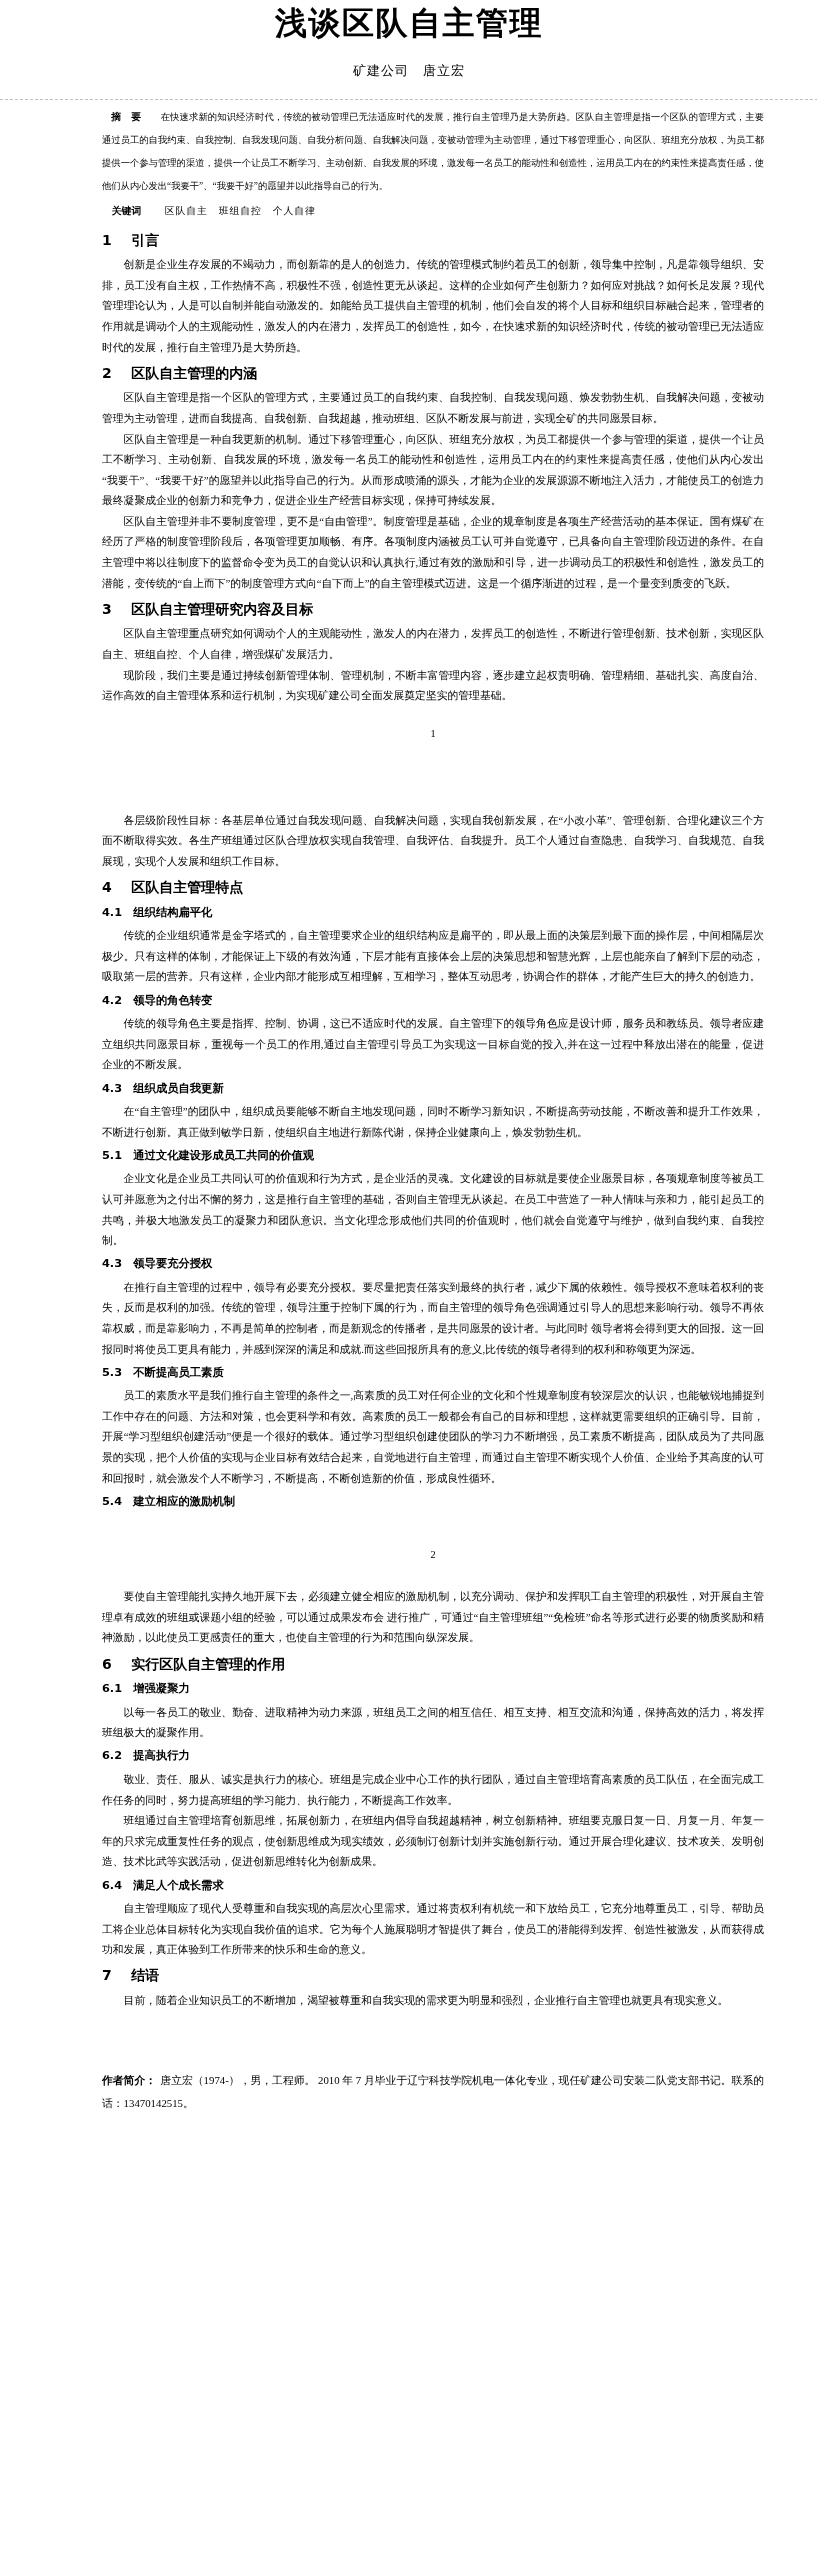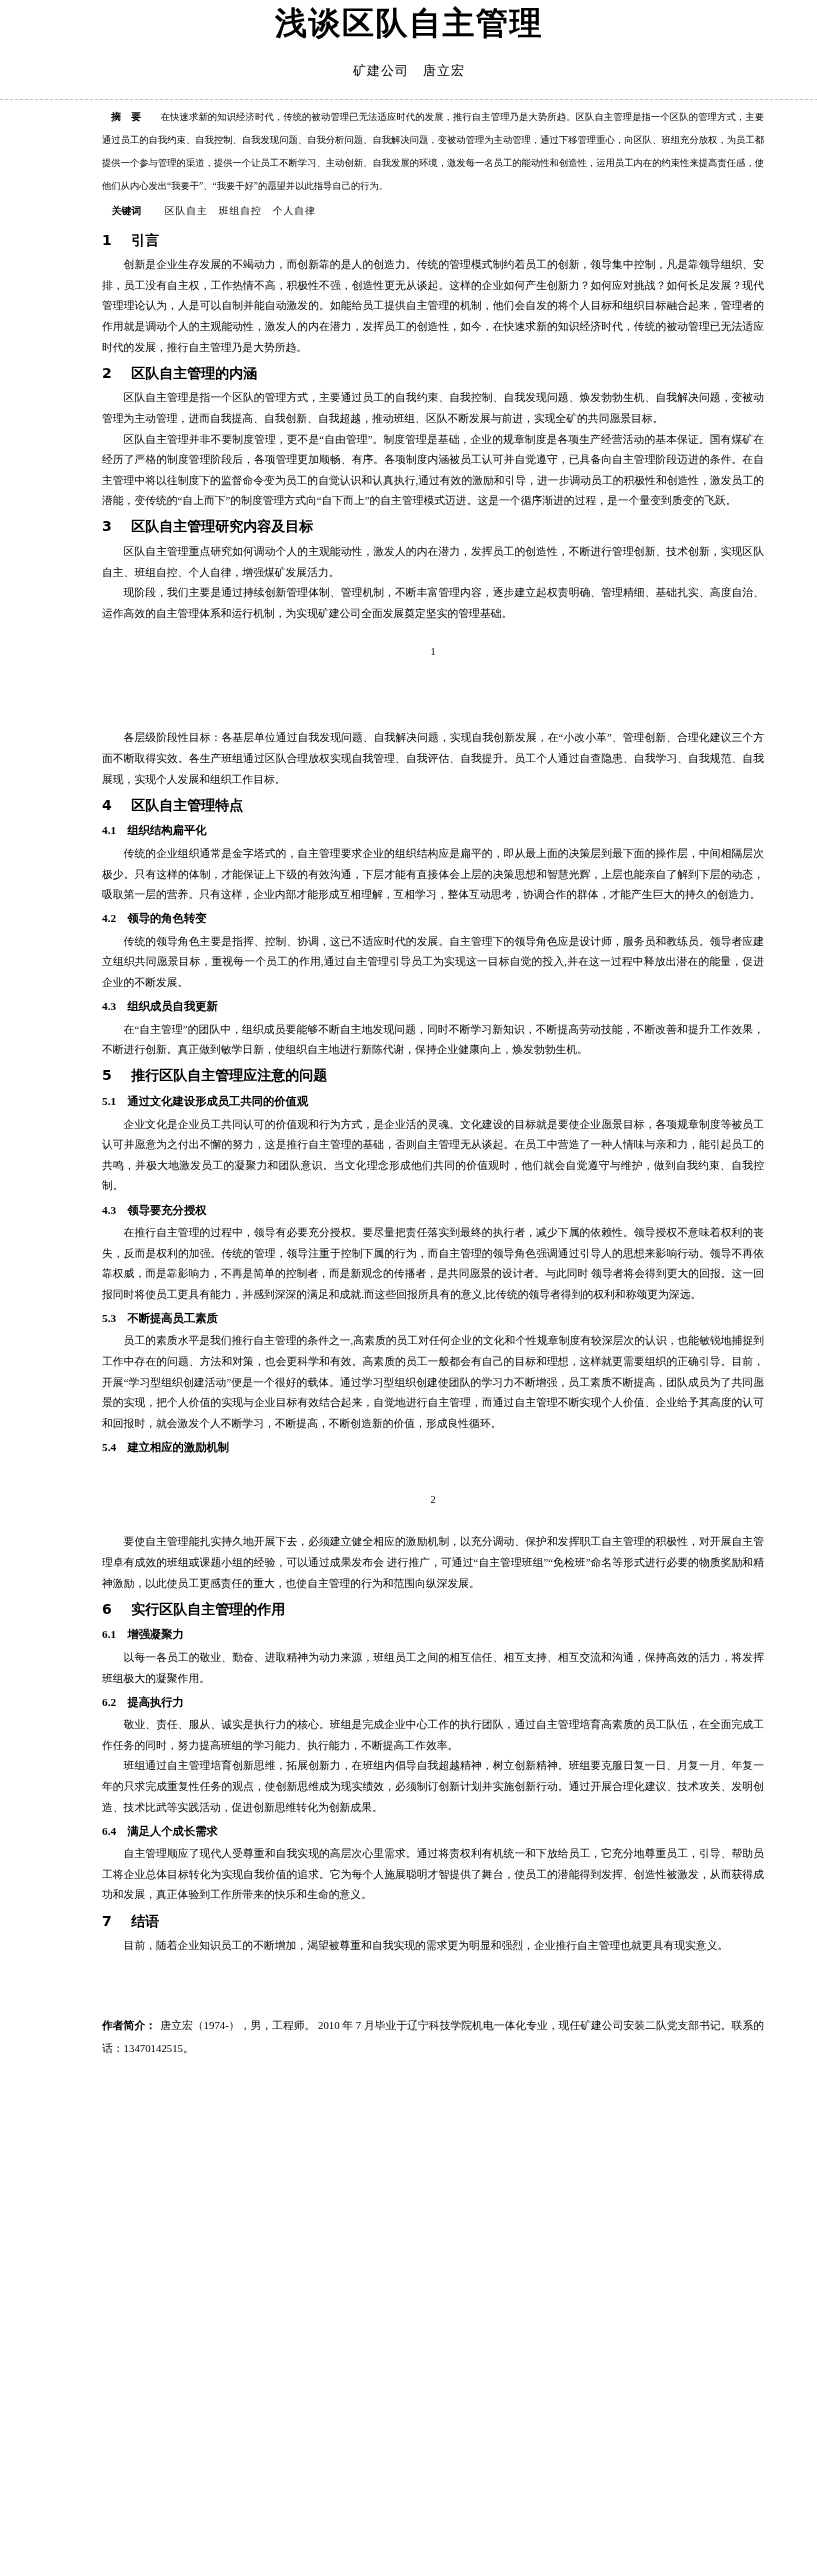--- a/index.html
+++ b/index.html
@@ -68,21 +68,20 @@
   }
   .head.h1 {
     font-size: 14px;
     line-height: 24px;
     margin: 3.6px 0 2.6px 0;
   }
   .head.h2 {
     font-size: 11.3px;
     line-height: 22px;
     margin: 2.6px 0 1.5px 0;
-    font-family: Liberation Serif, serif;
   }
   .head .hnum { font-weight: 600; }
   .head.h1 .hnum { margin-right: 1.4em; }
   .head.h2 .hnum { margin-right: 1.0em; }
   .para {
     font-size: 10.8px;
     line-height: 20.6px;
     text-align: justify;
     text-indent: 2em;
     margin: 0;
@@ -119,34 +118,34 @@
 <article class="doc">
   <p class="abstract"><b class="ab-label">摘　要</b><span>在快速求新的知识经济时代，传统的被动管理已无法适应时代的发展，推行自主管理乃是大势所趋。区队自主管理是指一个区队的管理方式，主要通过员工的自我约束、自我控制、自我发现问题、自我分析问题、自我解决问题，变被动管理为主动管理，通过下移管理重心，向区队、班组充分放权，为员工都提供一个参与管理的渠道，提供一个让员工不断学习、主动创新、自我发展的环境，激发每一名员工的能动性和创造性，运用员工内在的约束性来提高责任感，使他们从内心发出“我要干”、“我要干好”的愿望并以此指导自己的行为。</span></p>
 
   <p class="keywords"><span class="kw-label">关键词</span><span class="kw-items">区队自主　班组自控　个人自律</span></p>
 
   <section id="doc-blocks">
       <h2 class="head h1"><span class="hnum">1</span><span class="htext">引言</span></h2>
       <p class="para">创新是企业生存发展的不竭动力，而创新靠的是人的创造力。传统的管理模式制约着员工的创新，领导集中控制，凡是靠领导组织、安排，员工没有自主权，工作热情不高，积极性不强，创造性更无从谈起。这样的企业如何产生创新力？如何应对挑战？如何长足发展？现代管理理论认为，人是可以自制并能自动激发的。如能给员工提供自主管理的机制，他们会自发的将个人目标和组织目标融合起来，管理者的作用就是调动个人的主观能动性，激发人的内在潜力，发挥员工的创造性，如今，在快速求新的知识经济时代，传统的被动管理已无法适应时代的发展，推行自主管理乃是大势所趋。</p>
       <h2 class="head h1"><span class="hnum">2</span><span class="htext">区队自主管理的内涵</span></h2>
       <p class="para">区队自主管理是指一个区队的管理方式，主要通过员工的自我约束、自我控制、自我发现问题、焕发勃勃生机、自我解决问题，变被动管理为主动管理，进而自我提高、自我创新、自我超越，推动班组、区队不断发展与前进，实现全矿的共同愿景目标。</p>
+      <p class="para">区队自主管理是一种自我更新的机制。通过下移管理重心，向区队、班组充分放权，为员工都提供一个参与管理的渠道，提供一个让员工不断学习、主动创新、自我发展的环境，激发每一名员工的能动性和创造性，运用员工内在的约束性来提高责任感，使他们从内心发出“我要干”、“我要干好”的愿望并以此指导自己的行为。从而形成喷涌的源头，才能为企业的发展源源不断地注入活力，才能使员工的创造力最终凝聚成企业的创新力和竞争力，促进企业生产经营目标实现，保持可持续发展。</p>
       <p class="para">区队自主管理并非不要制度管理，更不是“自由管理”。制度管理是基础，企业的规章制度是各项生产经营活动的基本保证。国有煤矿在经历了严格的制度管理阶段后，各项管理更加顺畅、有序。各项制度内涵被员工认可并自觉遵守，已具备向自主管理阶段迈进的条件。在自主管理中将以往制度下的监督命令变为员工的自觉认识和认真执行,通过有效的激励和引导，进一步调动员工的积极性和创造性，激发员工的潜能，变传统的“自上而下”的制度管理方式向“自下而上”的自主管理模式迈进。这是一个循序渐进的过程，是一个量变到质变的飞跃。</p>
       <h2 class="head h1"><span class="hnum">3</span><span class="htext">区队自主管理研究内容及目标</span></h2>
       <p class="para">区队自主管理重点研究如何调动个人的主观能动性，激发人的内在潜力，发挥员工的创造性，不断进行管理创新、技术创新，实现区队自主、班组自控、个人自律，增强煤矿发展活力。</p>
       <p class="para">现阶段，我们主要是通过持续创新管理体制、管理机制，不断丰富管理内容，逐步建立起权责明确、管理精细、基础扎实、高度自治、运作高效的自主管理体系和运行机制，为实现矿建公司全面发展奠定坚实的管理基础。</p>
       <div class="pagenum pn1">1</div>
       <p class="para">各层级阶段性目标：各基层单位通过自我发现问题、自我解决问题，实现自我创新发展，在“小改小革”、管理创新、合理化建议三个方面不断取得实效。各生产班组通过区队合理放权实现自我管理、自我评估、自我提升。员工个人通过自查隐患、自我学习、自我规范、自我展现，实现个人发展和组织工作目标。</p>
       <h2 class="head h1"><span class="hnum">4</span><span class="htext">区队自主管理特点</span></h2>
       <h3 class="head h2"><span class="hnum">4.1</span><span class="htext">组织结构扁平化</span></h3>
       <p class="para">传统的企业组织通常是金字塔式的，自主管理要求企业的组织结构应是扁平的，即从最上面的决策层到最下面的操作层，中间相隔层次极少。只有这样的体制，才能保证上下级的有效沟通，下层才能有直接体会上层的决策思想和智慧光辉，上层也能亲自了解到下层的动态，吸取第一层的营养。只有这样，企业内部才能形成互相理解，互相学习，整体互动思考，协调合作的群体，才能产生巨大的持久的创造力。</p>
       <h3 class="head h2"><span class="hnum">4.2</span><span class="htext">领导的角色转变</span></h3>
       <p class="para">传统的领导角色主要是指挥、控制、协调，这已不适应时代的发展。自主管理下的领导角色应是设计师，服务员和教练员。领导者应建立组织共同愿景目标，重视每一个员工的作用,通过自主管理引导员工为实现这一目标自觉的投入,并在这一过程中释放出潜在的能量，促进企业的不断发展。</p>
       <h3 class="head h2"><span class="hnum">4.3</span><span class="htext">组织成员自我更新</span></h3>
       <p class="para">在“自主管理”的团队中，组织成员要能够不断自主地发现问题，同时不断学习新知识，不断提高劳动技能，不断改善和提升工作效果，不断进行创新。真正做到敏学日新，使组织自主地进行新陈代谢，保持企业健康向上，焕发勃勃生机。</p>
-      <h2 class="head h1"><span class="hnum">5</span><span class="htext">推行区队自主管理应注意的问题</span></h2>
       <h3 class="head h2"><span class="hnum">5.1</span><span class="htext">通过文化建设形成员工共同的价值观</span></h3>
       <p class="para">企业文化是企业员工共同认可的价值观和行为方式，是企业活的灵魂。文化建设的目标就是要使企业愿景目标，各项规章制度等被员工认可并愿意为之付出不懈的努力，这是推行自主管理的基础，否则自主管理无从谈起。在员工中营造了一种人情味与亲和力，能引起员工的共鸣，并极大地激发员工的凝聚力和团队意识。当文化理念形成他们共同的价值观时，他们就会自觉遵守与维护，做到自我约束、自我控制。</p>
       <h3 class="head h2"><span class="hnum">4.3</span><span class="htext">领导要充分授权</span></h3>
       <p class="para">在推行自主管理的过程中，领导有必要充分授权。要尽量把责任落实到最终的执行者，减少下属的依赖性。领导授权不意味着权利的丧失，反而是权利的加强。传统的管理，领导注重于控制下属的行为，而自主管理的领导角色强调通过引导人的思想来影响行动。领导不再依靠权威，而是靠影响力，不再是简单的控制者，而是新观念的传播者，是共同愿景的设计者。与此同时 领导者将会得到更大的回报。这一回报同时将使员工更具有能力，并感到深深的满足和成就.而这些回报所具有的意义,比传统的领导者得到的权利和称颂更为深远。</p>
       <h3 class="head h2"><span class="hnum">5.3</span><span class="htext">不断提高员工素质</span></h3>
       <p class="para">员工的素质水平是我们推行自主管理的条件之一,高素质的员工对任何企业的文化和个性规章制度有较深层次的认识，也能敏锐地捕捉到工作中存在的问题、方法和对策，也会更科学和有效。高素质的员工一般都会有自己的目标和理想，这样就更需要组织的正确引导。目前，开展“学习型组织创建活动”便是一个很好的载体。通过学习型组织创建使团队的学习力不断增强，员工素质不断提高，团队成员为了共同愿景的实现，把个人价值的实现与企业目标有效结合起来，自觉地进行自主管理，而通过自主管理不断实现个人价值、企业给予其高度的认可和回报时，就会激发个人不断学习，不断提高，不断创造新的价值，形成良性循环。</p>
       <h3 class="head h2"><span class="hnum">5.4</span><span class="htext">建立相应的激励机制</span></h3>
       <div class="pagenum pn2">2</div>
       <p class="para">要使自主管理能扎实持久地开展下去，必须建立健全相应的激励机制，以充分调动、保护和发挥职工自主管理的积极性，对开展自主管理卓有成效的班组或课题小组的经验，可以通过成果发布会 进行推广，可通过“自主管理班组”“免检班”命名等形式进行必要的物质奖励和精神激励，以此使员工更感责任的重大，也使自主管理的行为和范围向纵深发展。</p>
       <h2 class="head h1"><span class="hnum">6</span><span class="htext">实行区队自主管理的作用</span></h2>

